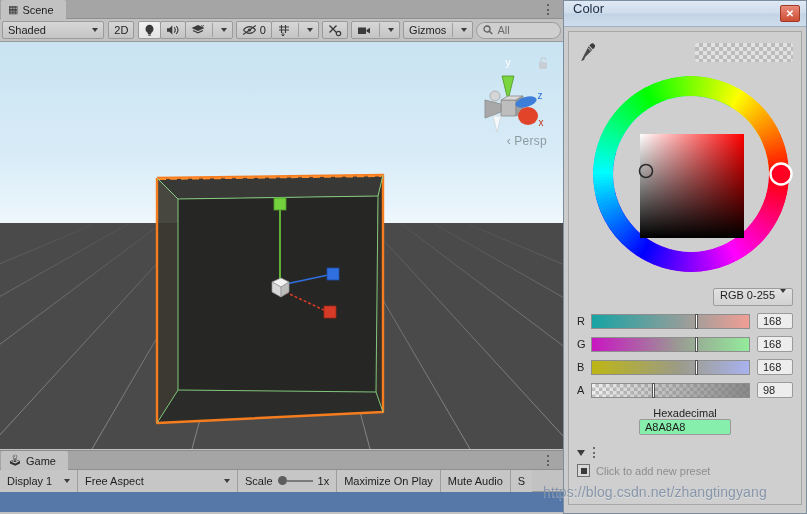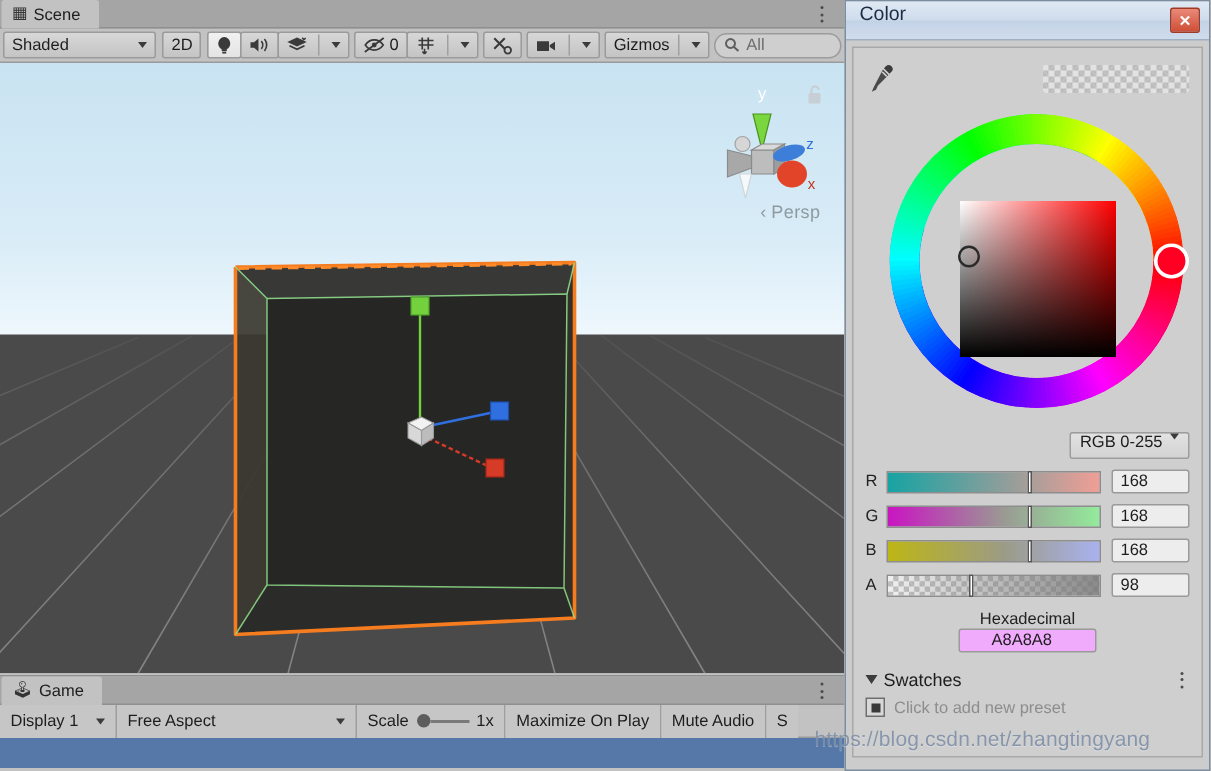--- a/index.html
+++ b/index.html
@@ -160,32 +160,32 @@
   .ch-label { width: 14px; font-size: 11px; color: #222; }
   .ch-slider {
     position: relative; flex: 1; height: 15px;
     border: 1px solid #8e8e8e; margin-right: 7px;
   }
   .ch-handle {
     position: absolute; top: -1px; width: 3px; height: 15px;
     background: #fff; border: 1px solid #555;
   }
   .ch-field {
-    width: 52px; height: 16px; background: #ededed;
+    width: 36px; height: 16px; background: #ededed;
     border: 1px solid #9a9a9a; border-radius: 2px;
     font-size: 11px; color: #1d1d1d; display: flex;
     align-items: center; padding-left: 5px;
   }
   .hex-row { display: flex; align-items: center; margin-top: 9px; flex-direction: column; }
   .hex-label { flex: 1; font-size: 11px; color: #222; }
   .hex-field {
-    width: 92px; height: 16px; background: #f0abfc;
+    width: 92px; height: 16px; background: #86efac;
     border: 1px solid #9a9a9a; border-radius: 2px;
     font-size: 11px; color: #1d1d1d; display: flex;
-    align-items: center; padding-left: 21px;
+    align-items: center; padding-left: 5px;
   }
   .sw-row { display: flex; align-items: center; margin-top: 11px; }
   .tri {
     width: 0; height: 0; border-left: 4.5px solid transparent;
     border-right: 4.5px solid transparent; border-top: 6px solid #3c3c3c;
     margin-right: 4px;
   }
   .sw-title { flex: 1; font-size: 12px; color: #1d1d1d; }
   .preset-row { display: flex; align-items: center; gap: 6px; margin-top: 5px; }
   .preset-box {
@@ -777,21 +777,20 @@
 
       <div class="hex-row">
         <span class="hex-label">Hexadecimal</span>
         <div class="hex-field">
           <span>A8A8A8</span>
         </div>
       </div>
 
       <div class="sw-row">
         <span class="tri"></span>
-        <span class="sw-title">Swatches</span>
         <span class="kebab" style="position:static">
           <i></i>
             <i></i>
             <i></i>
         </span>
       </div>
 
       <div class="preset-row">
         <span class="preset-box">
             <i></i>

